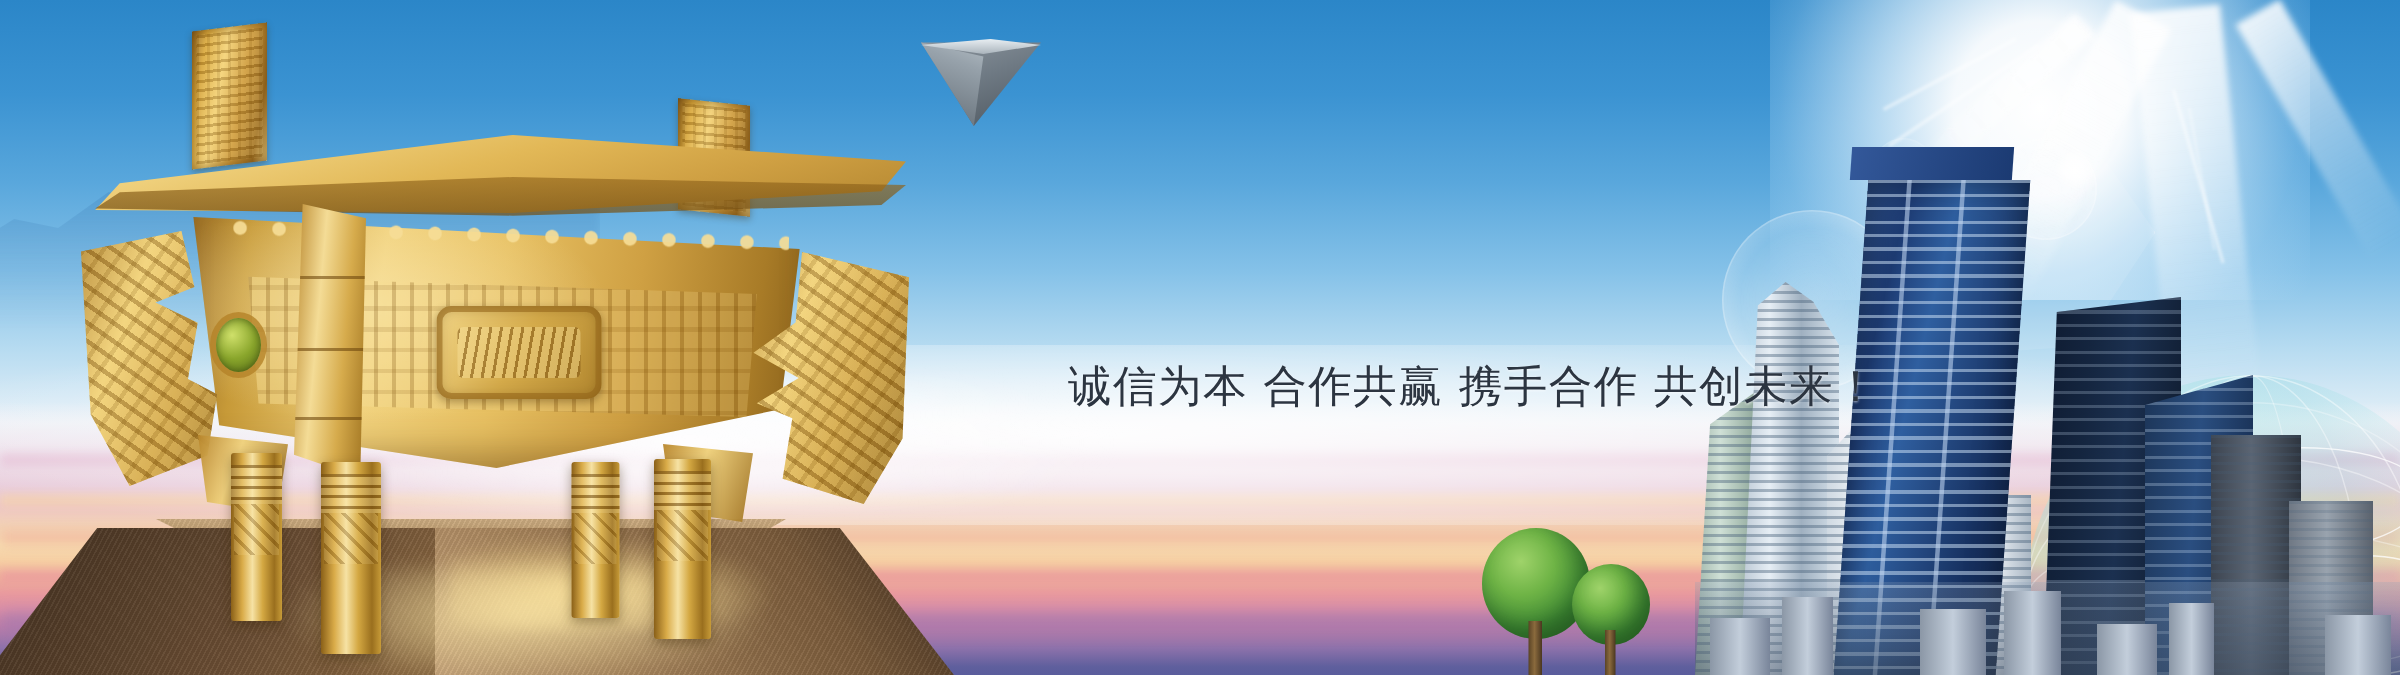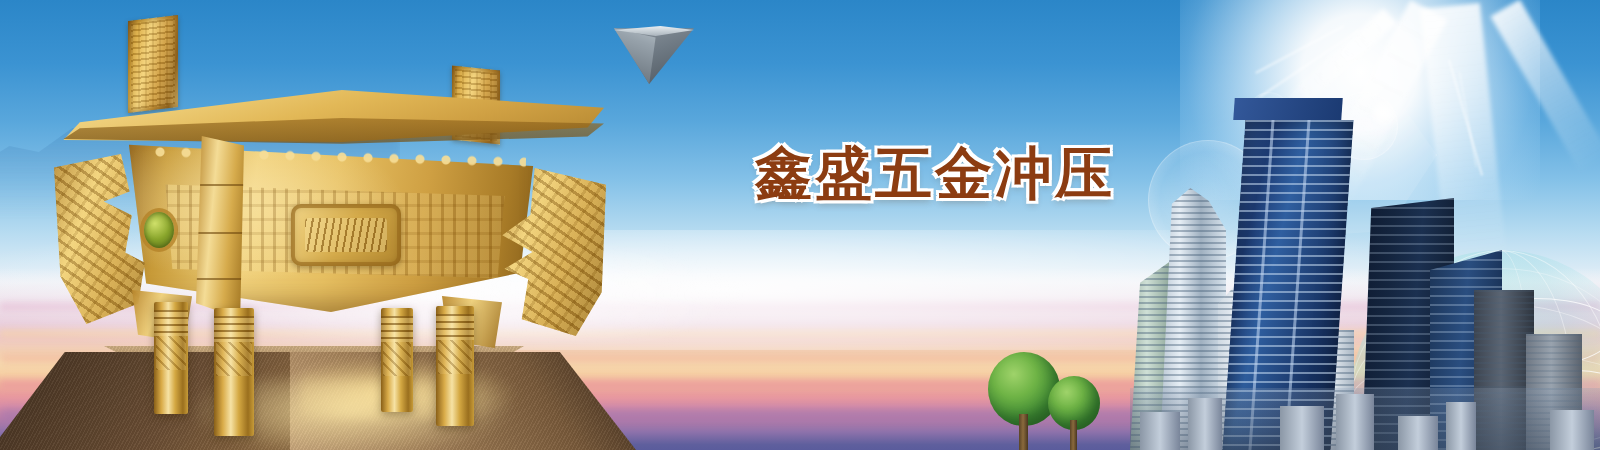--- a/index.html
+++ b/index.html
@@ -590,15 +590,15 @@
         <div class="carve"></div>
       </div>
   </div>
 
   <div class="tri">
     <div class="f1"></div>
     <div class="f2"></div>
     <div class="top"></div>
   </div>
 
-  <div class="title">鑫盛五金冲压</div>
+  <div class="subtitle">诚信为本 合作共赢 携手合作 共创未来！</div>
 
 </div>
 
 </body></html>

